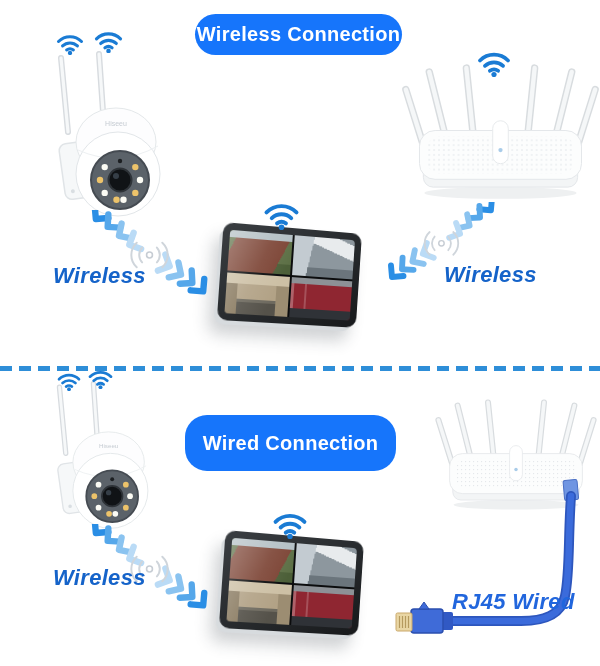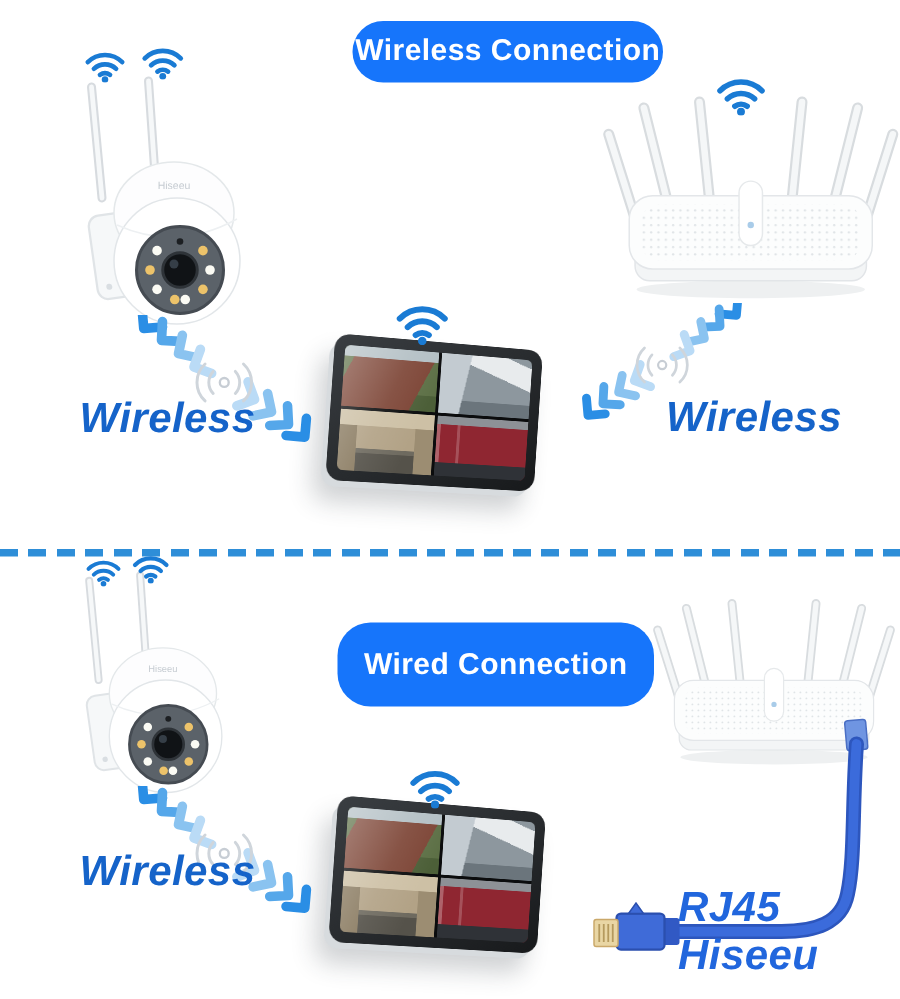--- a/index.html
+++ b/index.html
@@ -3,26 +3,26 @@
 <meta charset="utf-8">
 <style>
   html,body{margin:0;padding:0;background:#fff;}
   .canvas{position:relative;width:600px;height:666px;background:#ffffff;overflow:hidden;
           font-family:"Liberation Sans",sans-serif;}
   section.zone{position:absolute;left:0;top:0;width:600px;height:666px;pointer-events:none;}
 
   
   .pill{position:absolute;display:flex;align-items:center;justify-content:center;
         background:#1675fb;color:#fff;font-weight:700;font-size:20px;letter-spacing:.3px;
-        border-radius:22px;white-space:nowrap;margin-left:40px;}
+        border-radius:22px;white-space:nowrap;}
   .pill-top{left:195px;top:14px;width:207px;height:41px;}
   .pill-bottom{left:185px;top:415px;width:211px;height:56px;}
 
   
-  .lbl{position:absolute;font-style:italic;font-weight:700;font-size:28px;color:#1563c9;letter-spacing:.3px;}
+  .lbl{position:absolute;font-style:italic;font-weight:700;font-size:22px;color:#1563c9;letter-spacing:.3px;}
   .lbl-tl{left:53px;top:263px;}
   .lbl-tr{left:444px;top:262px;}
   .lbl-bl{left:53px;top:565px;}
   .lbl-rj45{left:452px;top:589px;color:#2166dd;}
 
   
   .divider{position:absolute;left:0;top:366px;width:600px;height:5px;
     background:repeating-linear-gradient(90deg,#2e8ed8 0 12px,rgba(0,0,0,0) 12px 19px);}
 
   
@@ -397,15 +397,15 @@
         <g stroke="#b59a5e" stroke-width="1.2">
           <line x1="14.5" y1="138" x2="14.5" y2="150"></line>
             <line x1="17.5" y1="138" x2="17.5" y2="150"></line>
           <line x1="20.5" y1="138" x2="20.5" y2="150"></line>
             <line x1="23.5" y1="138" x2="23.5" y2="150"></line>
         </g>
       </g>
     </svg>
 
     <div class="lbl lbl-bl">Wireless</div>
-    <div class="lbl lbl-rj45">RJ45 Hiseeu</div>
+    <div class="lbl lbl-rj45">RJ45 Wired</div>
   </section>
 </div>
 
 </body></html>

